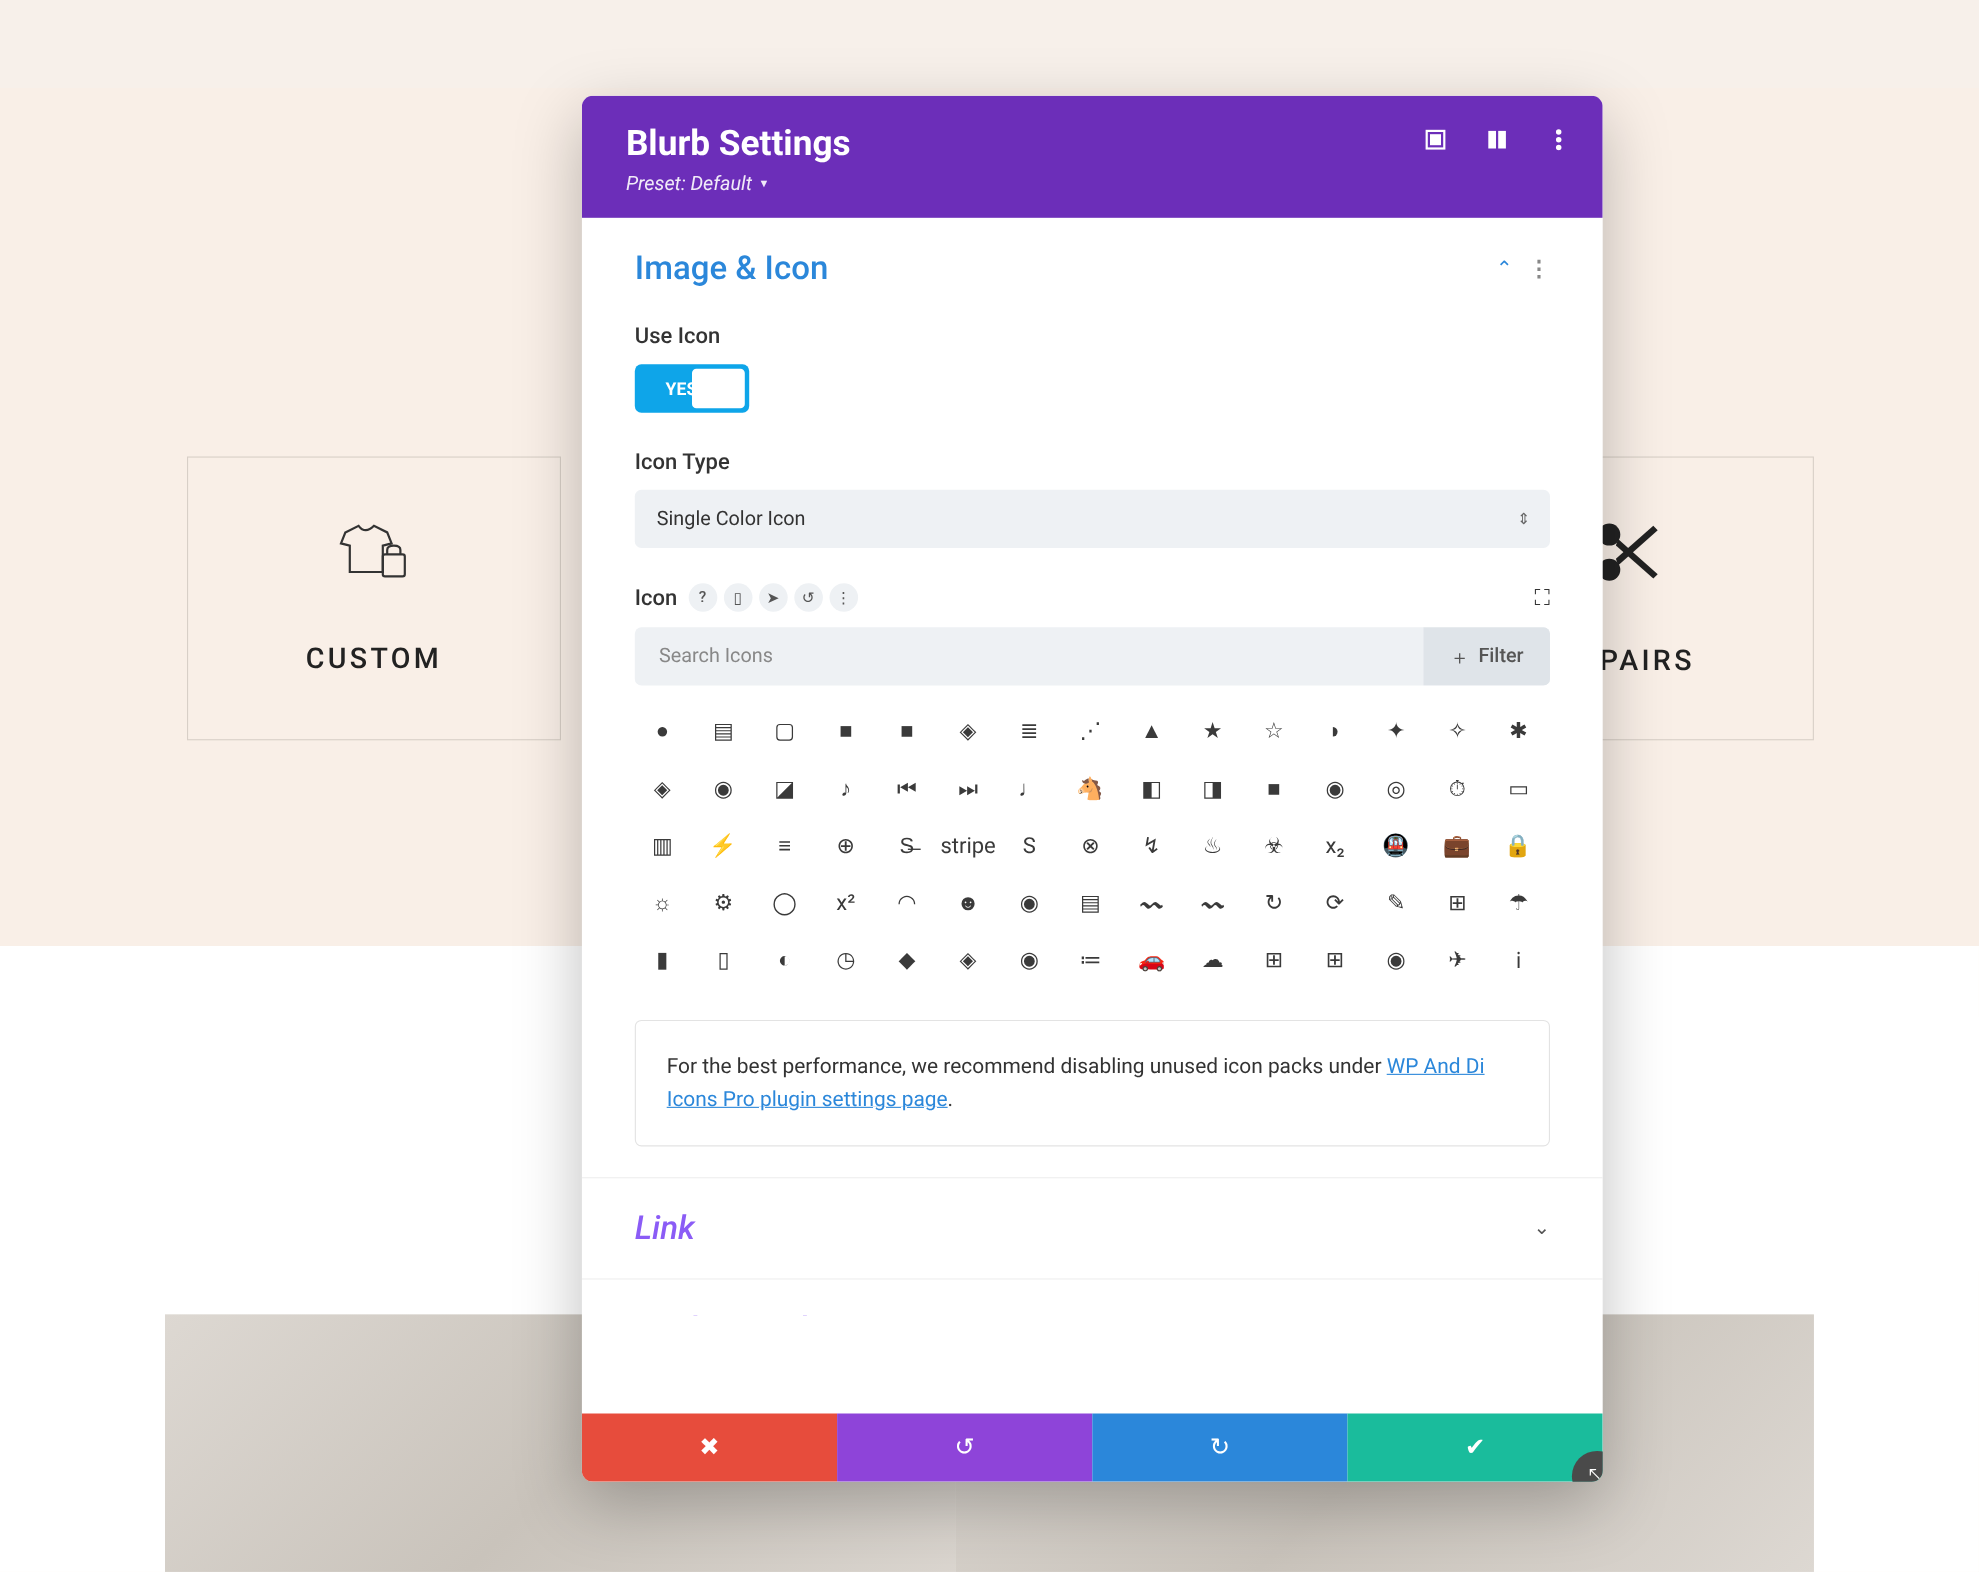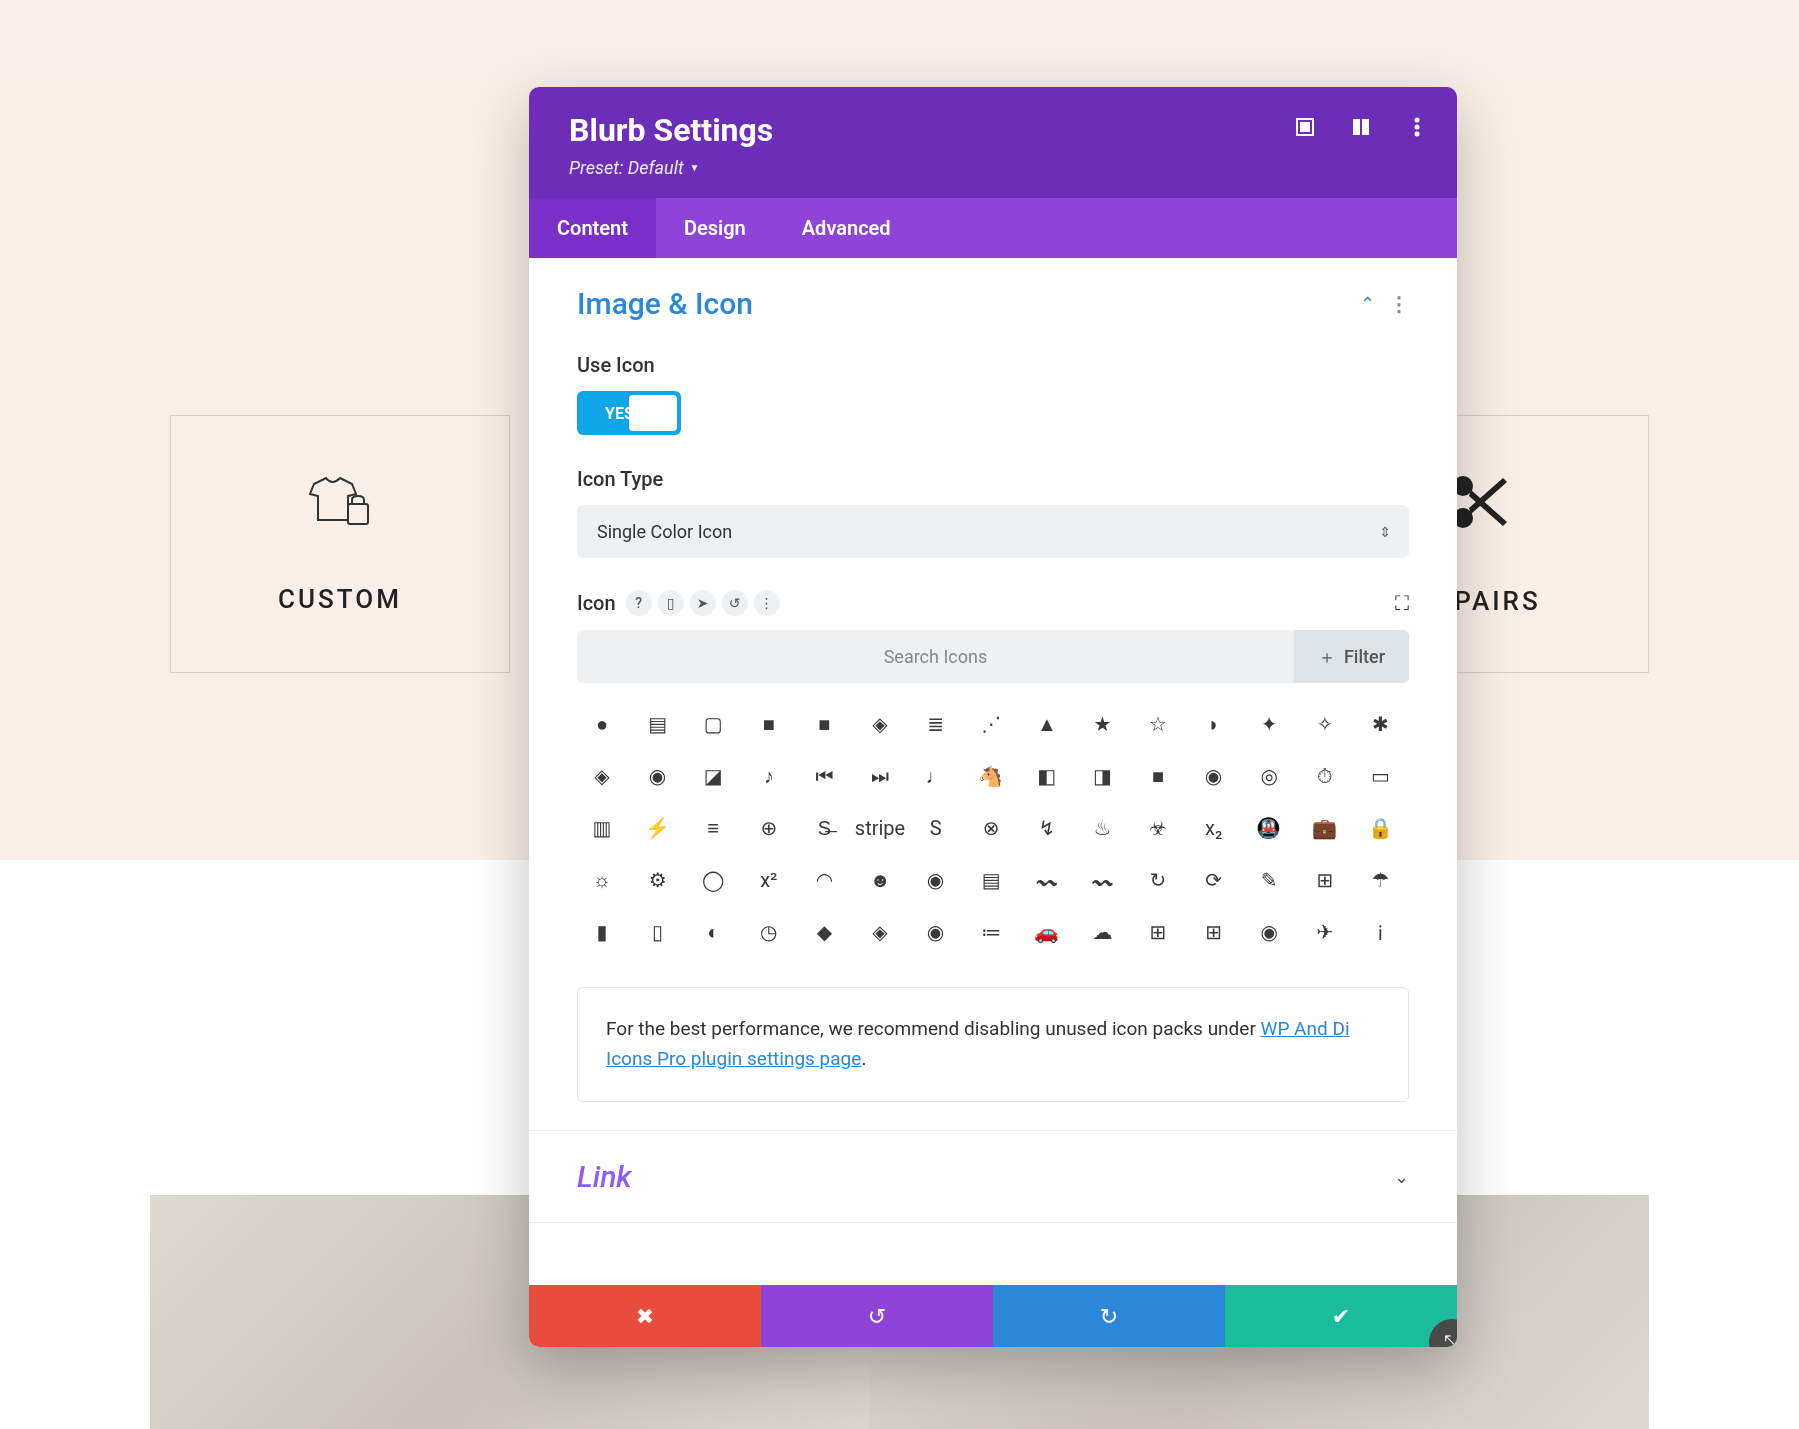--- a/index.html
+++ b/index.html
@@ -50,21 +50,21 @@
 
 .toggle { width:104px; height:44px; border-radius:6px; background:#0ea5e9; position:relative; cursor:pointer; display:flex; align-items:center; }
 .toggle .tog-label { color:#fff; font-weight:700; font-size:16px; padding-left:28px; }
 .toggle .knob { position:absolute; right:4px; top:4px; width:48px; height:36px; background:#fff; border-radius:4px; }
 
 .select-wrap { position:relative; }
 .select { width:100%; background:#eef1f4; border:none; border-radius:6px; padding:16px 20px; font-size:18px; color:#333; appearance:none; cursor:pointer; }
 .select-wrap::after { content:'⇕'; position:absolute; right:18px; top:50%; transform:translateY(-50%); font-size:14px; color:#666; pointer-events:none; }
 
 .search-row { display:flex; background:#eef1f4; border-radius:6px; overflow:hidden; }
-.search-input { flex:1; border:none; background:transparent; padding:16px 22px; font-size:18px; color:#404040; outline:none;text-align:center; }
+.search-input { flex:1; border:none; background:transparent; padding:16px 22px; font-size:18px; color:#404040; outline:none; }
 .search-input::placeholder { color:#888; }
 .filter-btn { background:#dfe4e9; border:none; padding:0 24px; font-size:18px; color:#555; font-weight:500; cursor:pointer; display:flex; align-items:center; gap:8px; }
 
 .icon-grid { display:grid; grid-template-columns:repeat(15,1fr); gap:18px 18px; padding:24px 8px 10px; }
 .icon-cell { width:34px; height:34px; display:flex; align-items:center; justify-content:center; color:#3a3a3a; font-size:20px; cursor:pointer; border-radius:4px; }
 
 .note-box { border:1px solid #e3e3e3; border-radius:6px; padding:26px 28px; margin-top:28px; font-size:19px; color:#333; line-height:1.6; }
 .note-box a { color:#2b87da; text-decoration:underline; }
 
 .modal-footer { position:absolute; left:0; right:0; bottom:0; height:62px; display:flex; }
@@ -132,25 +132,20 @@
       <div class="hico">
           <svg width="6" height="20" viewBox="0 0 6 20" fill="#fff">
             <circle cx="3" cy="3" r="2.5"></circle>
             <circle cx="3" cy="10" r="2.5"></circle>
             <circle cx="3" cy="17" r="2.5"></circle>
           </svg>
         </div>
     </div>
   </div>
 
-  <div class="tabs">
-    <div class="tab active">Content</div>
-    <div class="tab">Design</div>
-    <div class="tab">Advanced</div>
-  </div>
 
   <div class="modal-body">
     <div class="section">
       <div class="section-header">
         <div class="section-title">Image &amp; Icon</div>
         <div class="section-actions">
           <span class="sec-chev">⌃</span>
           <span class="sec-more">⋮</span>
         </div>
       </div>

